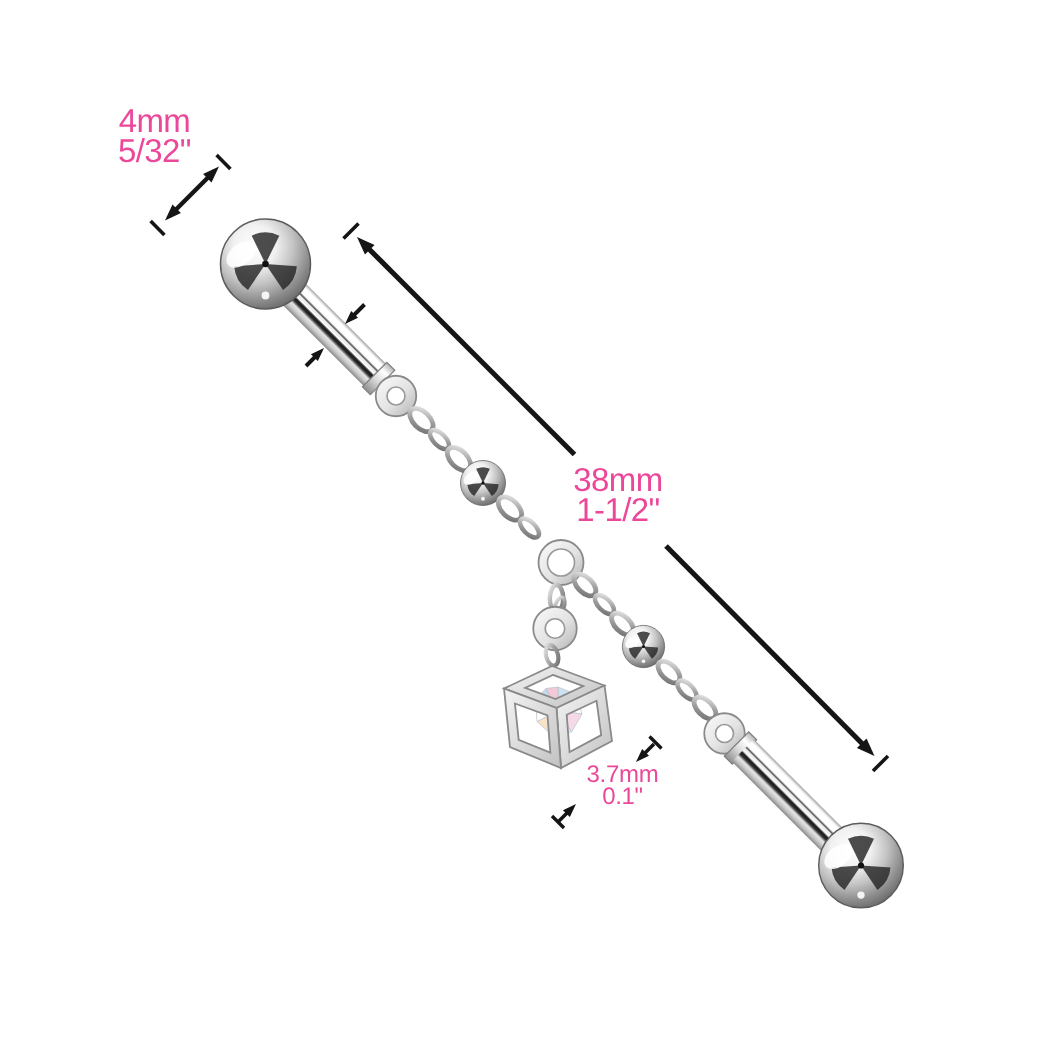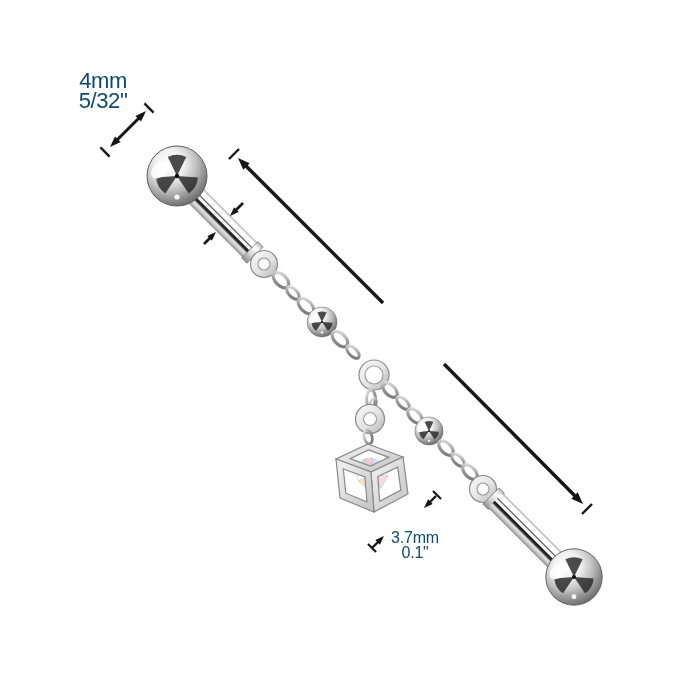--- a/index.html
+++ b/index.html
@@ -5,21 +5,21 @@
   html,body{margin:0;padding:0;background:#ffffff;}
   .canvas{
     position:relative;
     width:700px;height:700px;
     background:#ffffff;
     font-family:"Liberation Sans", sans-serif;
     overflow:hidden;
   }
   .dim-label{
     position:absolute;
-    color:#0c4a6e;
+    color:#ec4899;
     text-align:center;
     letter-spacing:-0.4px;
     white-space:nowrap;
   }
   .dim-label.big{font-size:22px;line-height:20px;}
   .dim-label.small{font-size:16px;line-height:15px;letter-spacing:-0.2px;}
   svg{position:absolute;left:0;top:0;}
 </style>
 </head>
 <body>
@@ -208,19 +208,23 @@
       <polygon points="384,536 375.3,540.1 379.9,544.7" stroke="none"></polygon>
     </g>
   </svg>
 
   <div class="dim-label big" style="left:68px;top:71px;width:70px;">
     <div>4mm</div>
     <div>5/32"</div>
   </div>
 
 
-
-  <div class="dim-label small" style="left:384px;top:530px;width:62px;">
+  <div class="dim-label big" style="left:376px;top:310px;width:72px;">
+    <div>38mm</div>
+    <div>1-1/2"</div>
+  </div>
+
+  <div class="dim-label small" style="left:384px;top:509px;width:62px;">
     <div>3.7mm</div>
     <div>0.1"</div>
   </div>
 
 </div>
 
 </body></html>

